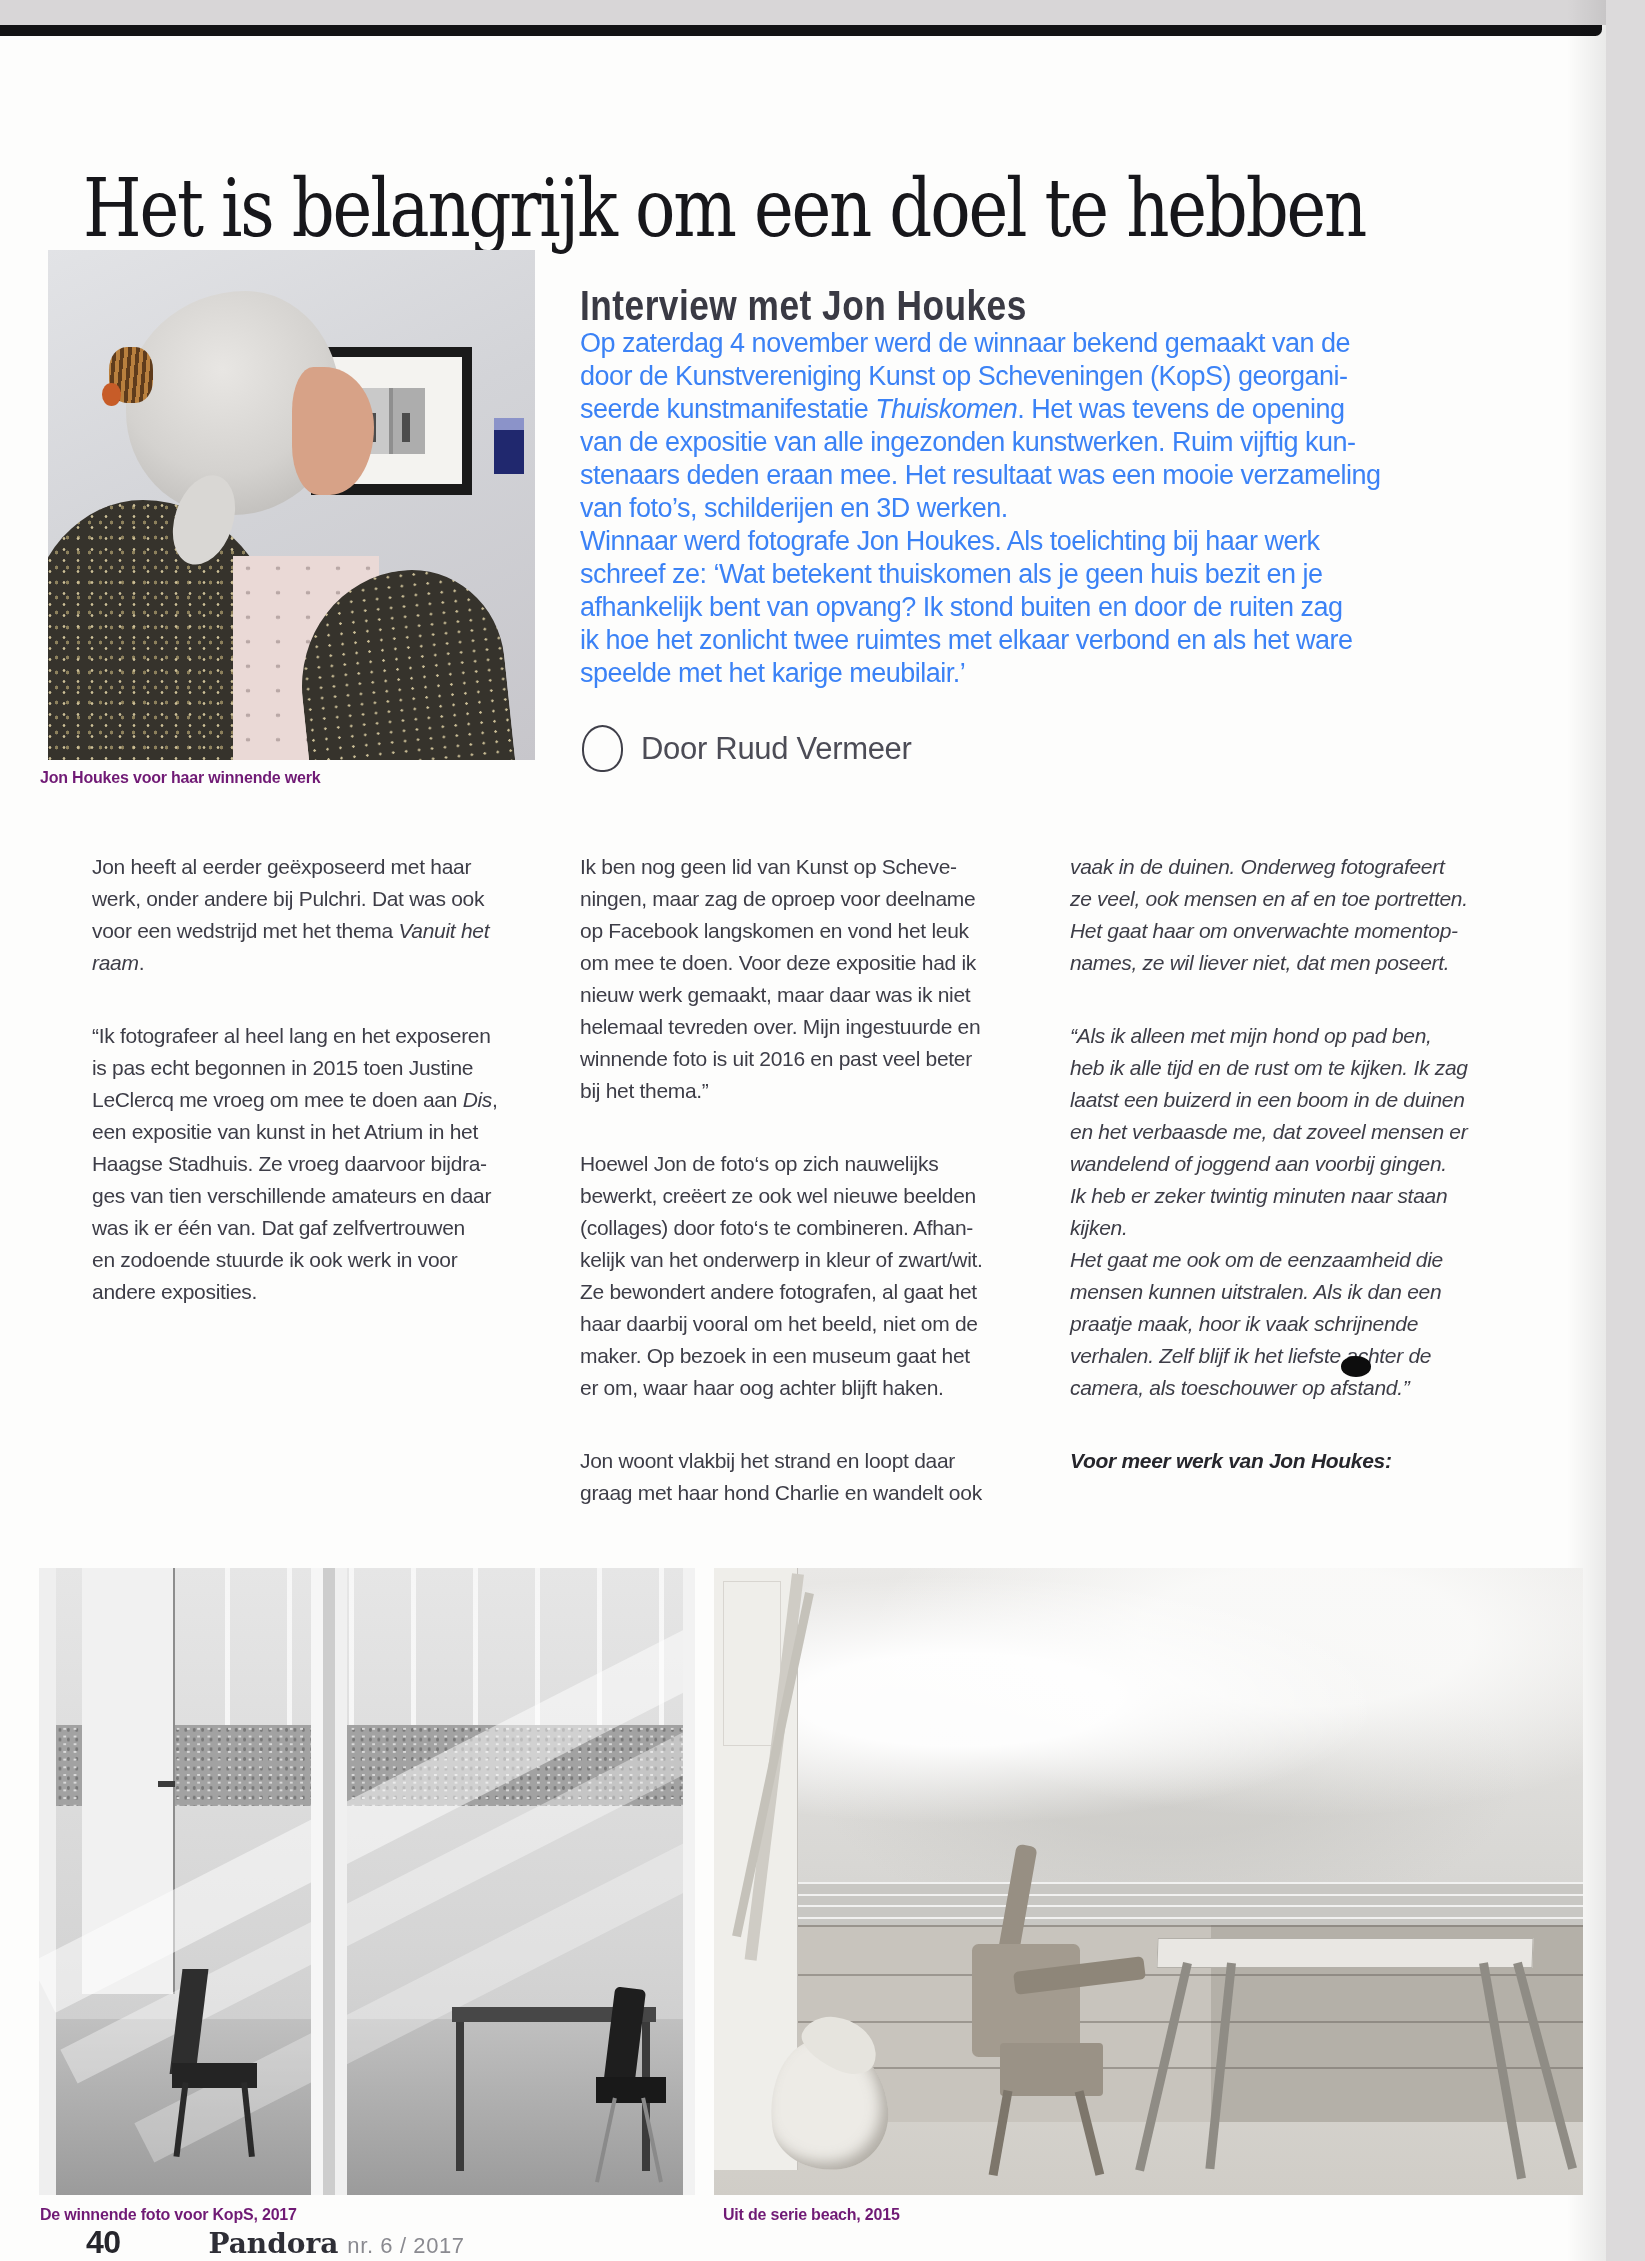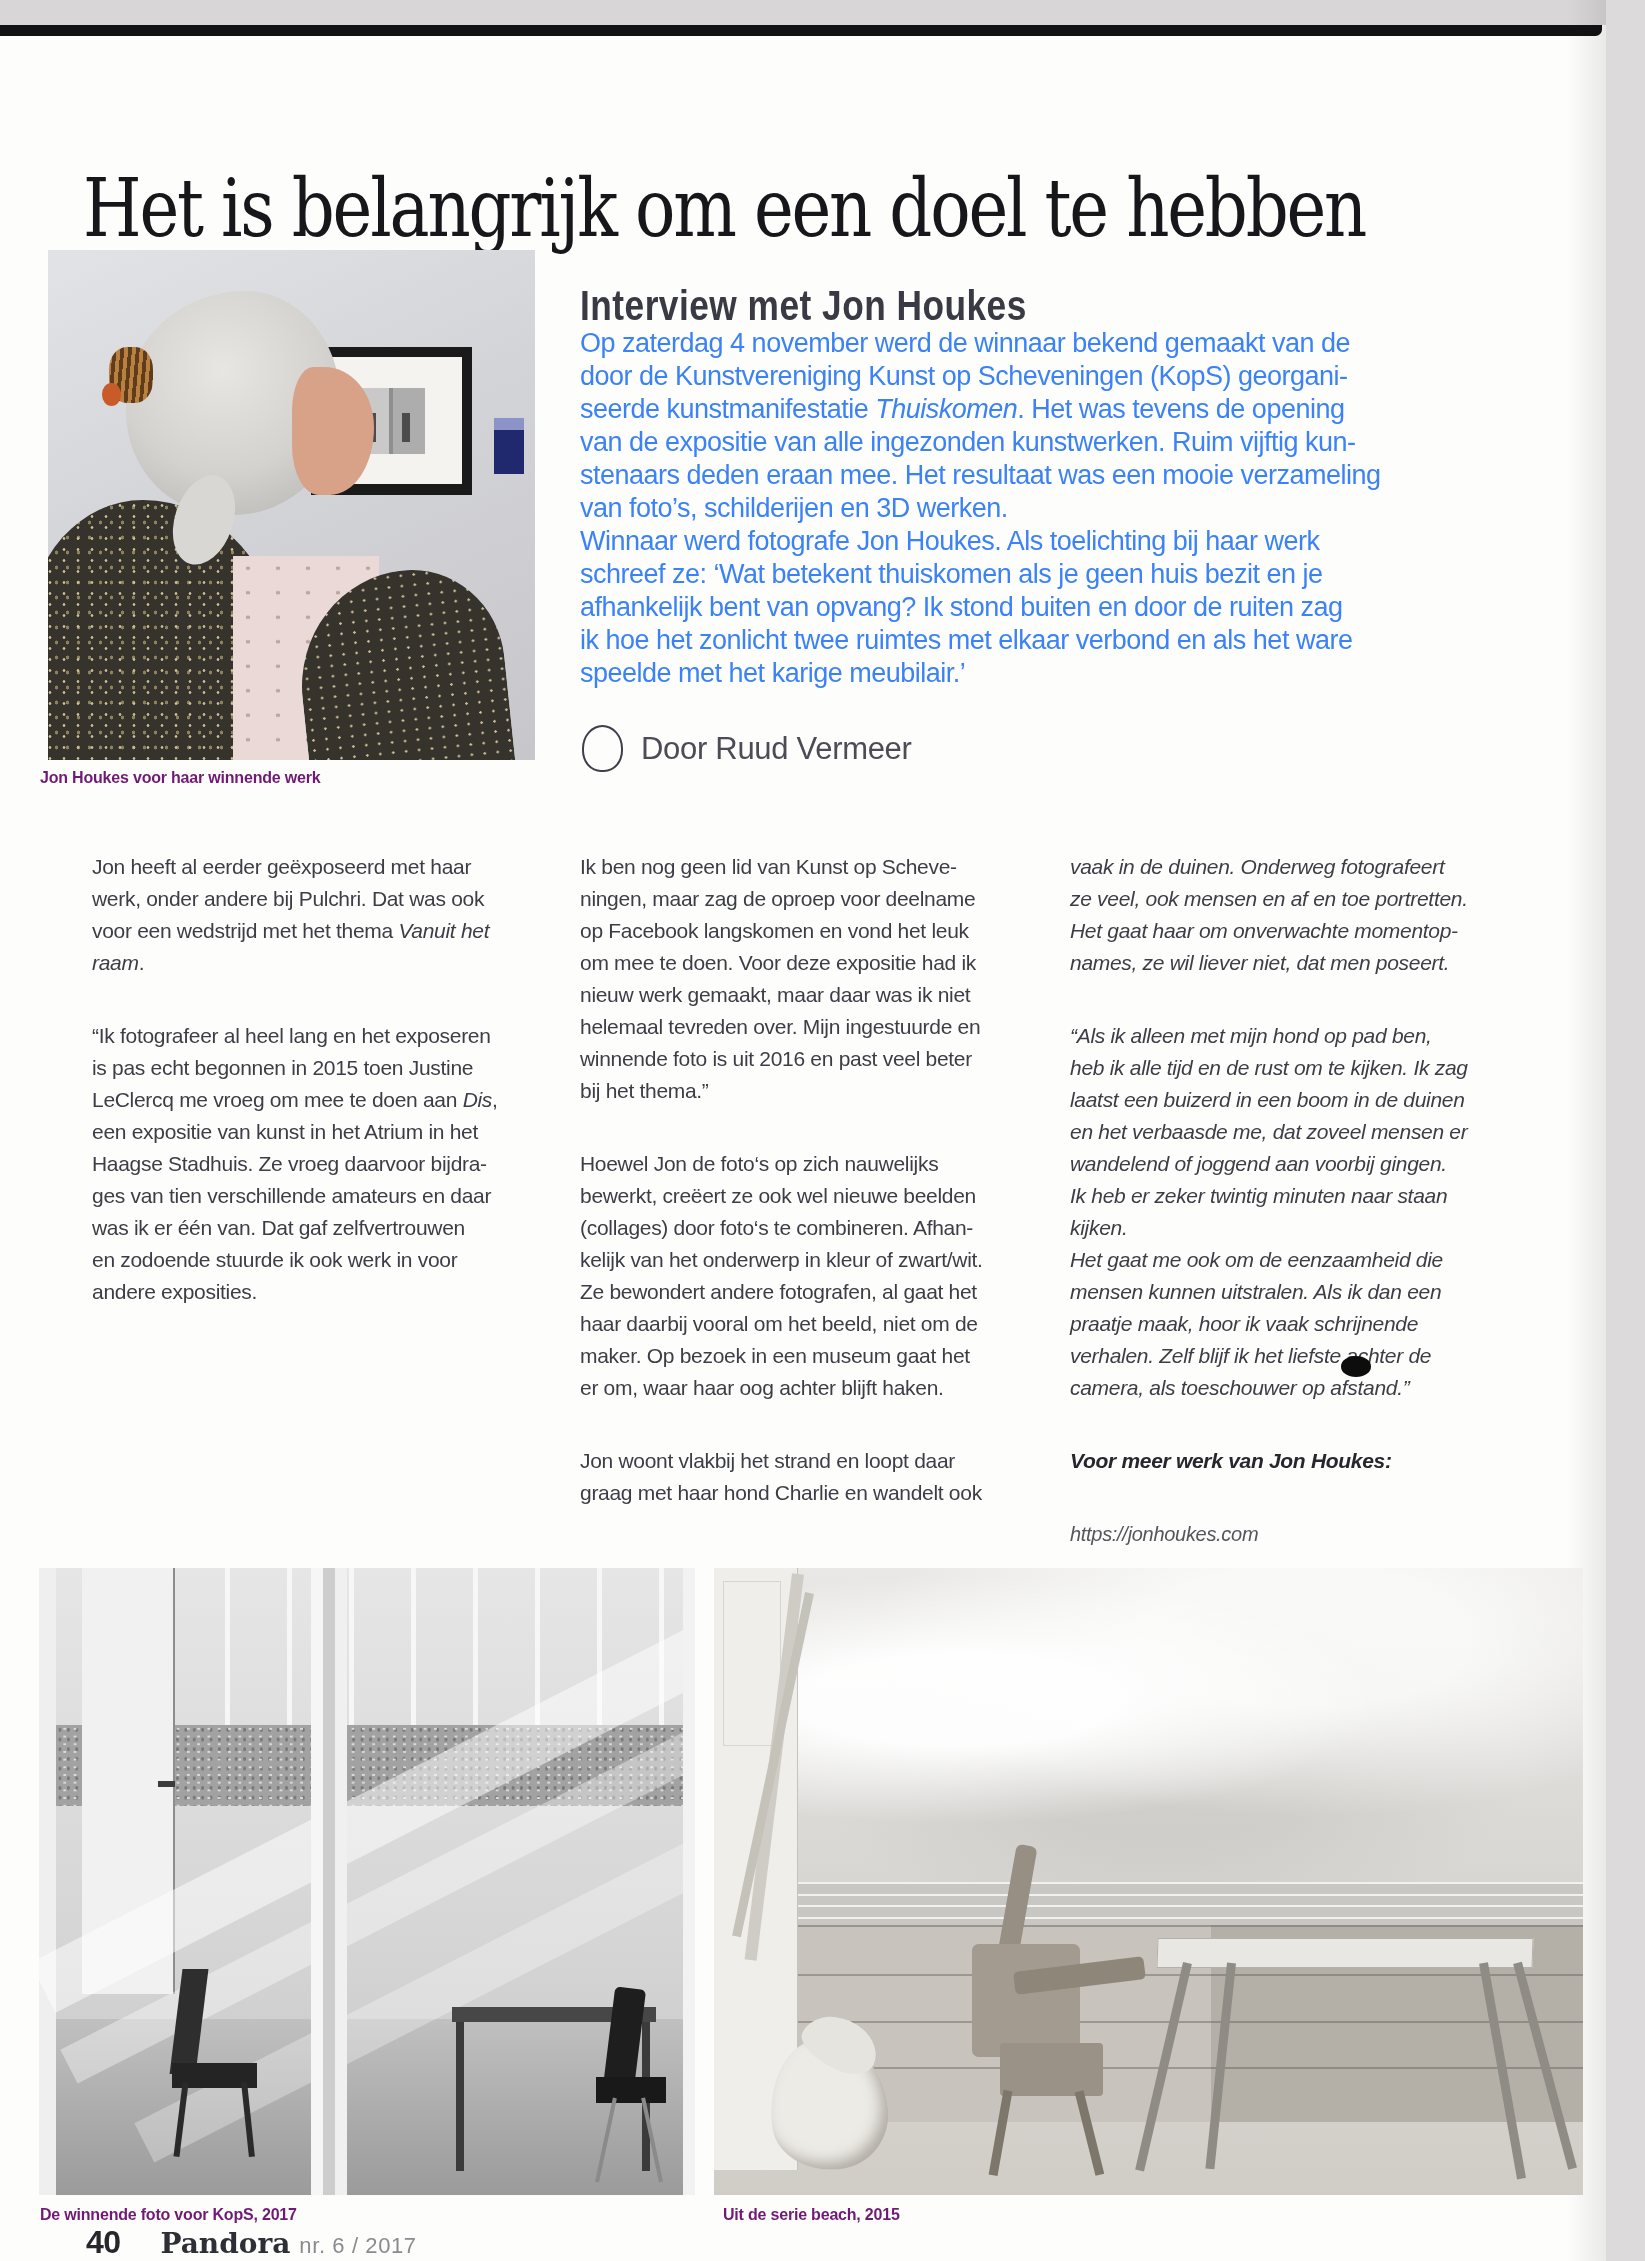--- a/index.html
+++ b/index.html
@@ -128,21 +128,21 @@
   .br-chair .seat{position:absolute;left:22%;top:60%;width:44%;height:16%;background:#9a9286;border-radius:3.9px;}
   .br-chair .leg1{position:absolute;left:20%;top:74%;width:4%;height:26%;background:#7d766b;transform:rotate(10deg);}
   .br-chair .leg2{position:absolute;left:58%;top:74%;width:4%;height:26%;background:#7d766b;transform:rotate(-14deg);}
   .br-sack{left:6.5%;top:75%;width:13.5%;height:21%;background:#edebe6;transform:rotate(-7deg);
      border-radius:48% 52% 46% 54%/62% 58% 42% 38%;box-shadow:inset -6.5px -7.7px 14px rgba(120,114,104,.5);}
   .br-sack-top{left:10%;top:72%;width:9%;height:8%;background:#e6e4de;transform:rotate(24deg);
      border-radius:50% 50% 40% 60%/60% 60% 40% 40%;}
   
   .footer{position:absolute;left:86px;top:2224px;display:flex;align-items:baseline;}
   .pageno{font-size:32px;font-weight:bold;color:#26262c;letter-spacing:-0.6px;}
-  .mag{font-family:"DejaVu Serif",serif;font-weight:bold;font-size:28px;color:#2e2e36;margin-left:40px;}
+  .mag{font-family:"DejaVu Serif",serif;font-weight:bold;font-size:28px;color:#2e2e36;margin-left:88px;}
   .issue{font-size:22px;color:#8a8a90;margin-left:9px;letter-spacing:0.6px;}
 </style>
 </head>
 <body>
 
 <div id="scan">
   <div class="top-strip"></div>
   <div class="top-black"></div>
   <div class="right-bg"></div>
   <div class="right-shade"></div>
@@ -181,21 +181,20 @@
   </div>
   <div id="col2" class="col">
     <p>Ik ben nog geen lid van Kunst op Scheve-<br>ningen, maar zag de oproep voor deelname<br>op Facebook langskomen en vond het leuk<br>om mee te doen. Voor deze expositie had ik<br>nieuw werk gemaakt, maar daar was ik niet<br>helemaal tevreden over. Mijn ingestuurde en<br>winnende foto is uit 2016 en past veel beter<br>bij het thema.”</p>
     <p>Hoewel Jon de foto‘s op zich nauwelijks<br>bewerkt, creëert ze ook wel nieuwe beelden<br>(collages) door foto‘s te combineren.  Afhan-<br>kelijk van het onderwerp in kleur of zwart/wit.<br>Ze bewondert andere fotografen, al gaat het<br>haar daarbij vooral om het beeld, niet om de<br>maker. Op bezoek in een museum gaat het<br>er om, waar haar oog achter blijft haken.</p>
     <p>Jon woont vlakbij het strand en loopt daar<br>graag met haar hond Charlie en wandelt ook</p>
   </div>
   <div id="col3" class="col">
     <p>vaak in de duinen. Onderweg fotografeert<br>ze veel, ook mensen en af en toe portretten.<br>Het gaat haar om onverwachte momentop-<br>names, ze wil liever niet, dat men poseert.</p>
     <p>“Als ik alleen met mijn hond op pad ben,<br>heb ik alle tijd en de rust om te kijken. Ik zag<br>laatst een buizerd in een boom in de duinen<br>en het verbaasde me, dat zoveel mensen er<br>wandelend of joggend aan voorbij gingen.<br>Ik heb er zeker twintig minuten naar staan<br>kijken.<br>Het gaat me ook om de eenzaamheid die<br>mensen kunnen uitstralen. Als ik dan een<br>praatje maak, hoor ik vaak schrijnende<br>verhalen. Zelf blijf ik het liefste achter de<br>camera, als toeschouwer op afstand.”</p>
     <p class="more-label">Voor meer werk van Jon Houkes:</p>
-    <p class="url">https://jonhoukes.com</p>
   </div>
   <div class="end-mark"></div>
 
   <div id="photo-bl" class="photo">
     <div class="ph bl-windows"></div>
     <div class="ph bl-mullions"></div>
     <div class="ph bl-hedge"></div>
     <div class="ph bl-floor"></div>
     <div class="ph bl-edgeL"></div>
     <div class="ph bl-door"></div>

